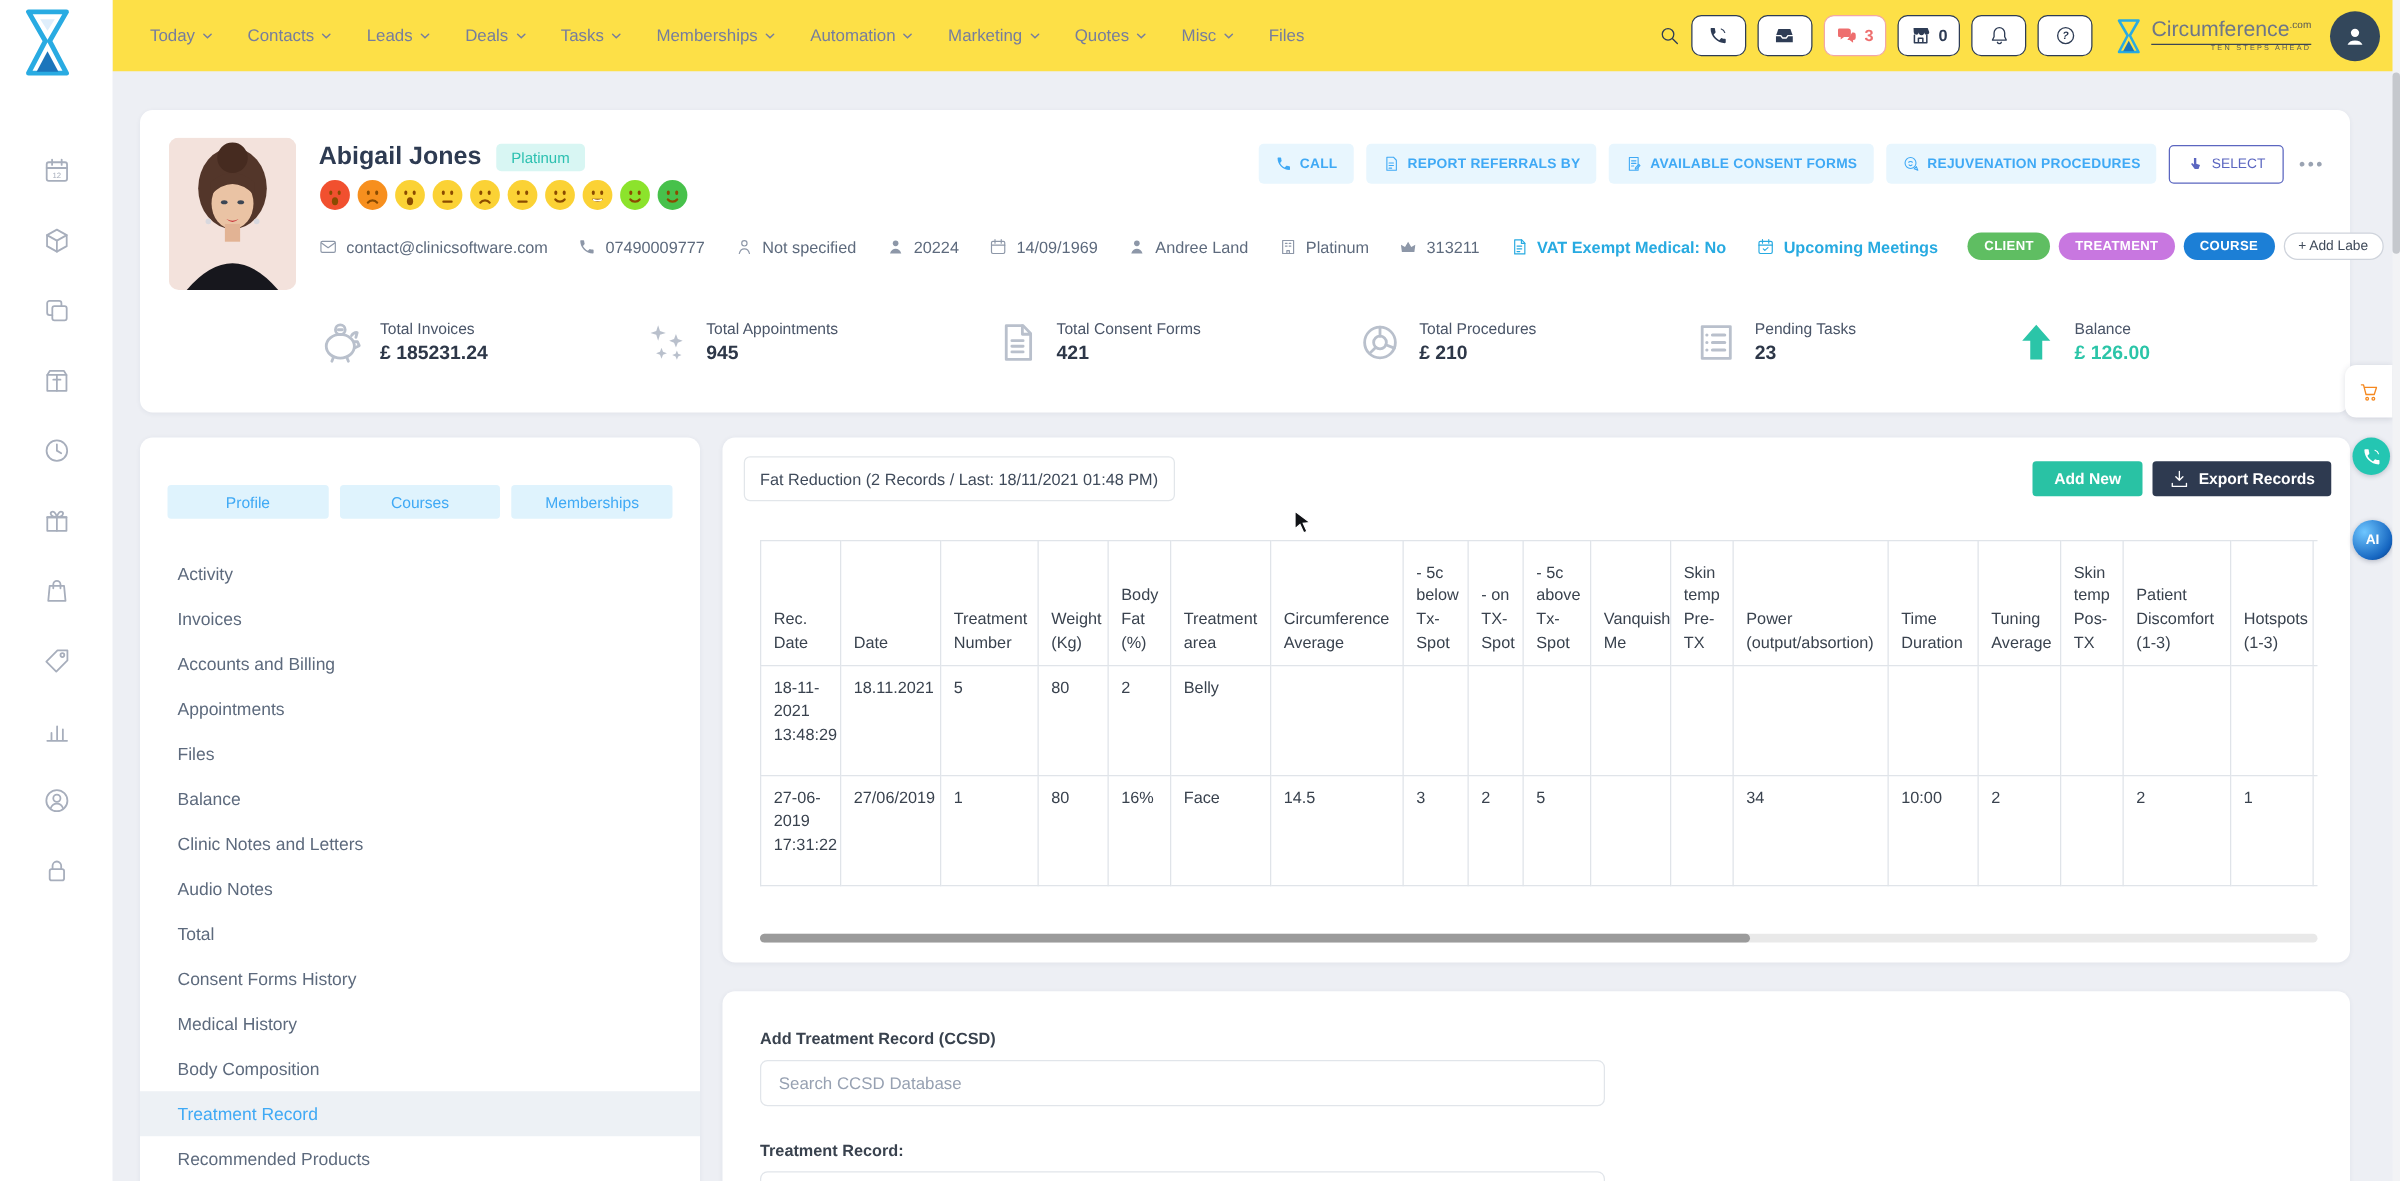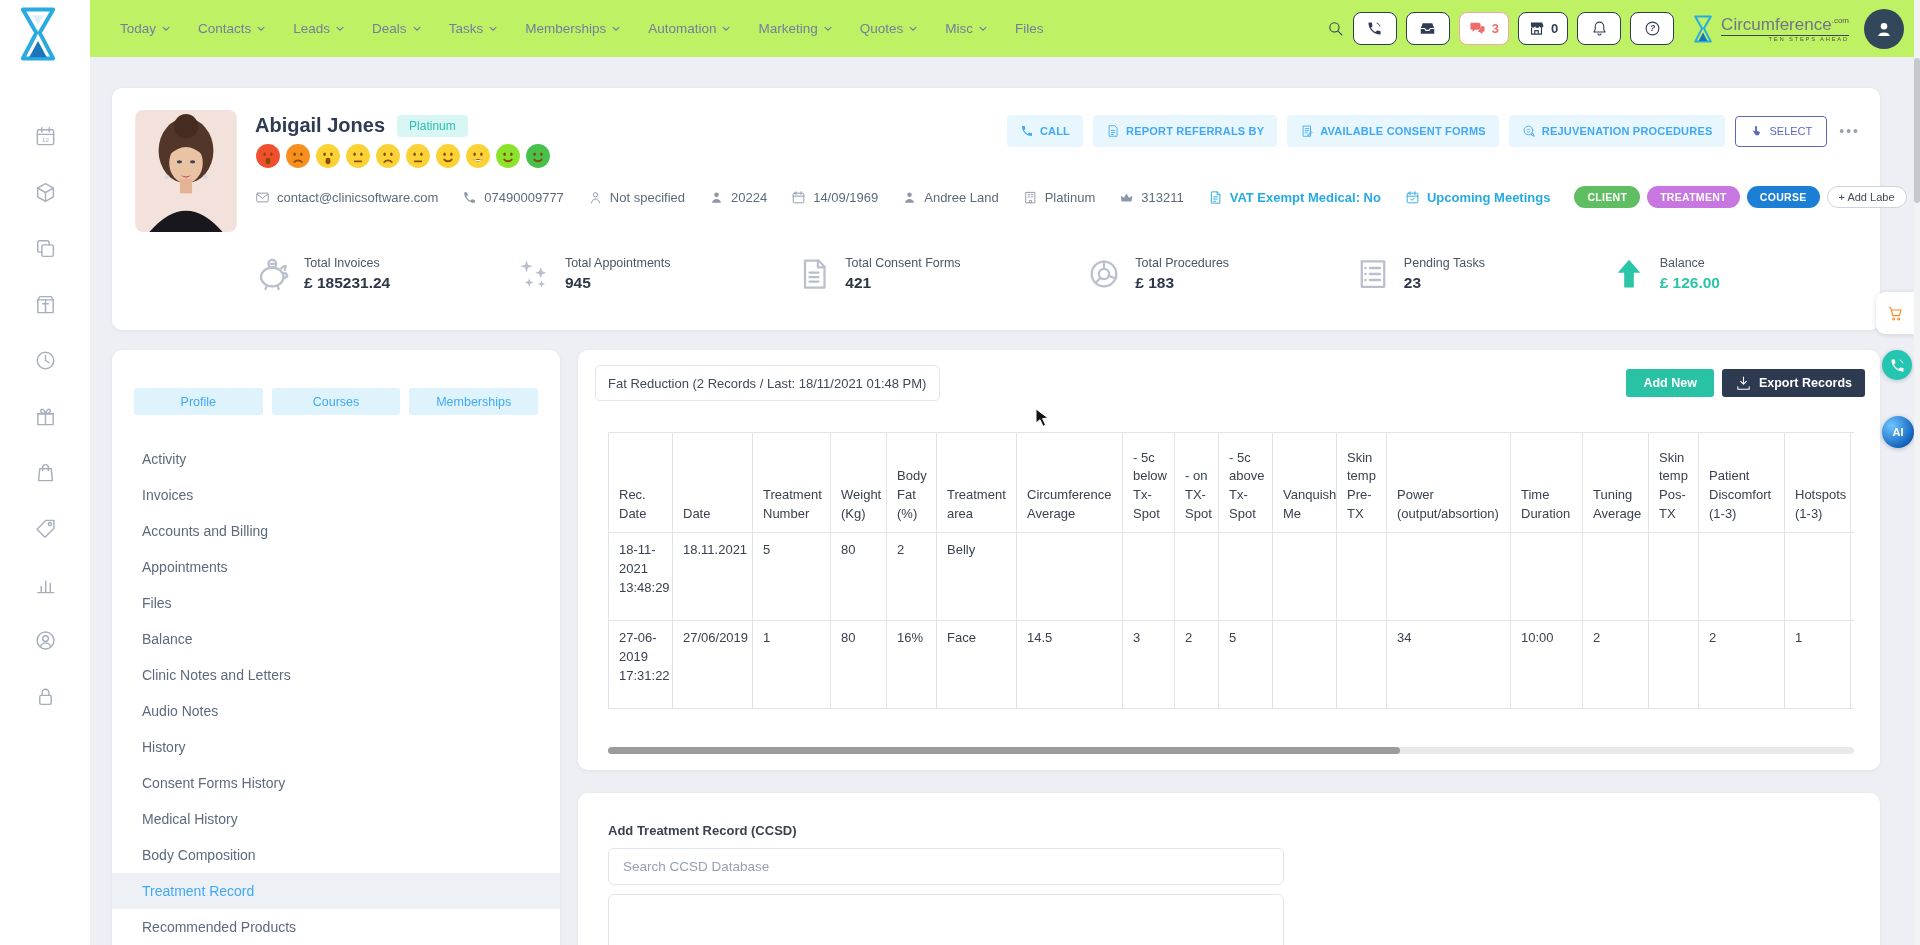--- a/index.html
+++ b/index.html
@@ -5,21 +5,21 @@
   *{box-sizing:border-box;margin:0;padding:0}
   html,body{width:1920px;height:945px;overflow:hidden}
   body{font-family:"Liberation Sans","DejaVu Sans",sans-serif;background:#edeff4;position:relative;color:#39424e}
   
   .rail{position:absolute;left:0;top:0;width:90px;height:945px;background:#fff;z-index:5}
   .rail-logo{width:52px;height:56px;margin:6px 0 0 12px;display:block}
   .rail-icons{list-style:none;margin-top:46px}
   .rail-icons li{height:56px;display:flex;align-items:center;justify-content:center;color:#a7aebc;cursor:pointer}
   .ic-rail{width:23px;height:23px}
   
-  .topbar{position:absolute;left:90px;top:0;right:0;height:57px;background:#bef264;display:flex;align-items:center;z-index:4}
+  .topbar{position:absolute;left:90px;top:0;right:0;height:57px;background:#fde047;display:flex;align-items:center;z-index:4}
   .nav{display:flex;align-items:center;gap:27px;padding-left:30px}
   .nav-item{display:flex;align-items:center;gap:5px;font-size:13.5px;color:#767d9d;cursor:pointer;white-space:nowrap}
   .nav-item svg{width:10px;height:10px}
   .tools{margin-left:auto;display:flex;align-items:center;gap:9px;padding-right:16px}
   .search-btn{color:#2e3c55;display:flex;align-items:center;cursor:pointer}
   .search-btn .ic{width:20px;height:20px;stroke-width:2}
   .tool{height:33px;min-width:44px;border:1.7px solid #2e3c55;border-radius:8px;display:flex;align-items:center;justify-content:center;gap:6px;padding:0 9px;color:#2e3c55;background:#fff;cursor:pointer;font-size:13px;font-weight:bold}
   .tool.alert{border-color:#f2a7a7;color:#ee6e6e}
   .tool .ic{width:17px;height:17px}
   .brand{display:flex;align-items:center;gap:6px;margin-left:8px;cursor:pointer}
@@ -686,21 +686,21 @@
           <svg class="ic" viewBox="0 0 24 24" style="width:100%;height:100%">
             <g fill="none" stroke="currentColor" stroke-width="1.5" stroke-linecap="round" stroke-linejoin="round">
               <circle cx="12" cy="12" r="8.2"></circle>
               <circle cx="12" cy="12" r="3.4"></circle>
               <path d="M12 3.8v4.8M19.6 15l-4.5-1.8M6.5 17.8l3.3-3.3"></path>
             </g>
           </svg>
         </span>
         <div>
           <div class="stat-label">Total Procedures</div>
-          <div class="stat-value">£ 183</div>
+          <div class="stat-value">£ 210</div>
         </div>
       </div>
       <div class="stat">
         <span class="ic-stat" style="display:inline-flex;width:36px;height:36px">
           <svg class="ic" viewBox="0 0 24 24" style="width:100%;height:100%">
             <g fill="none" stroke="currentColor" stroke-width="1.5" stroke-linecap="round" stroke-linejoin="round">
               <rect x="4.5" y="3.5" width="15" height="17"></rect>
               <path d="M10 8h6.5M10 12h6.5M10 16h6.5M7 8h.01M7 12h.01M7 16h.01" stroke-width="1.7"></path>
             </g>
           </svg>
@@ -734,21 +734,21 @@
     </div>
   <ul class="menu">
       <li>Activity</li>
       <li>Invoices</li>
       <li>Accounts and Billing</li>
       <li>Appointments</li>
       <li>Files</li>
       <li>Balance</li>
       <li>Clinic Notes and Letters</li>
       <li>Audio Notes</li>
-      <li>History</li>
+      <li>Total</li>
       <li>Consent Forms History</li>
       <li>Medical History</li>
       <li>Body Composition</li>
       <li class="sel">Treatment Record</li>
       <li>Recommended Products</li>
     </ul>
 </section>
 
 <section class="card records-card">
   <div class="rec-toolbar">
@@ -861,20 +861,21 @@
     </table>
   </div>
   <div class="h-scroll">
       <div class="h-thumb"></div>
     </div>
 </section>
 
 <section class="card ccsd-card">
   <div class="ccsd-title">Add Treatment Record (CCSD)</div>
   <input class="ccsd-input" placeholder="Search CCSD Database" style="">
+  <div class="ccsd-label">Treatment Record:</div>
   <textarea class="ccsd-textarea" style=""></textarea>
 </section>
 
 <div class="float-cart">
     <i style="display: inline-flex; width: 17px; height: 17px;">
       <svg class="ic" viewBox="0 0 24 24" style="width:100%;height:100%">
         <g fill="none" stroke="currentColor" stroke-width="1.5" stroke-linecap="round" stroke-linejoin="round">
           <circle cx="9.5" cy="19.8" r="1.5"></circle>
           <circle cx="16.5" cy="19.8" r="1.5"></circle>
           <path d="M3 4h2.4l2.8 11h9.3l2.5-8H7"></path>

